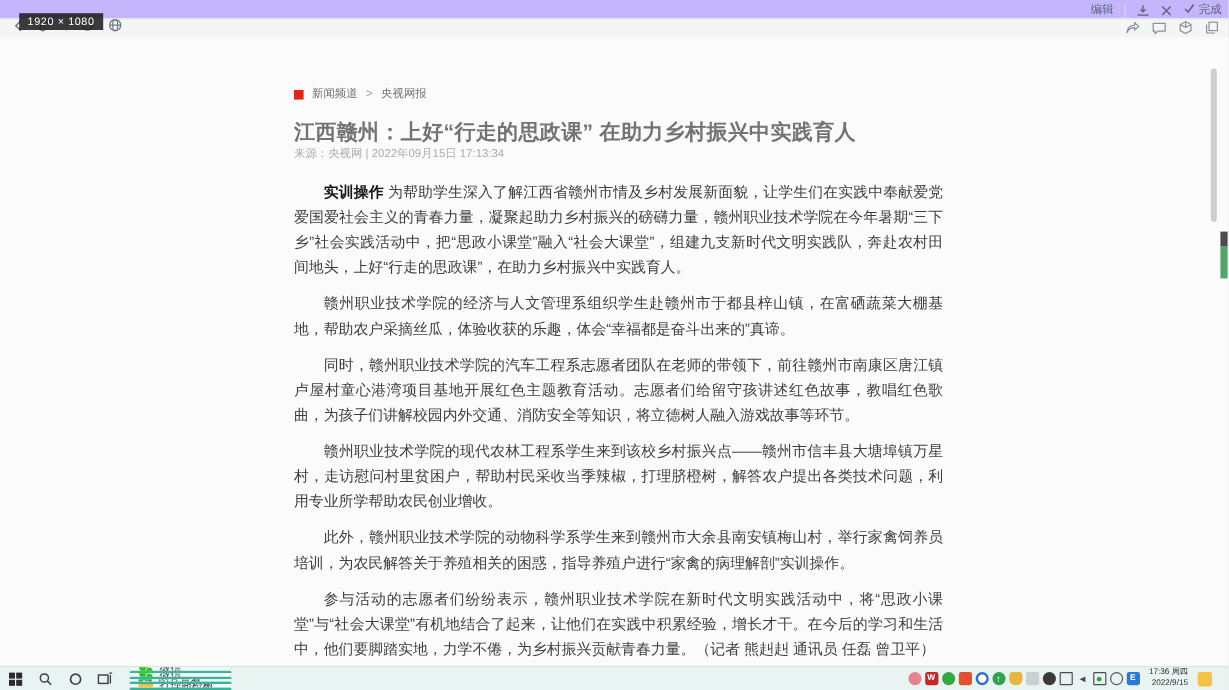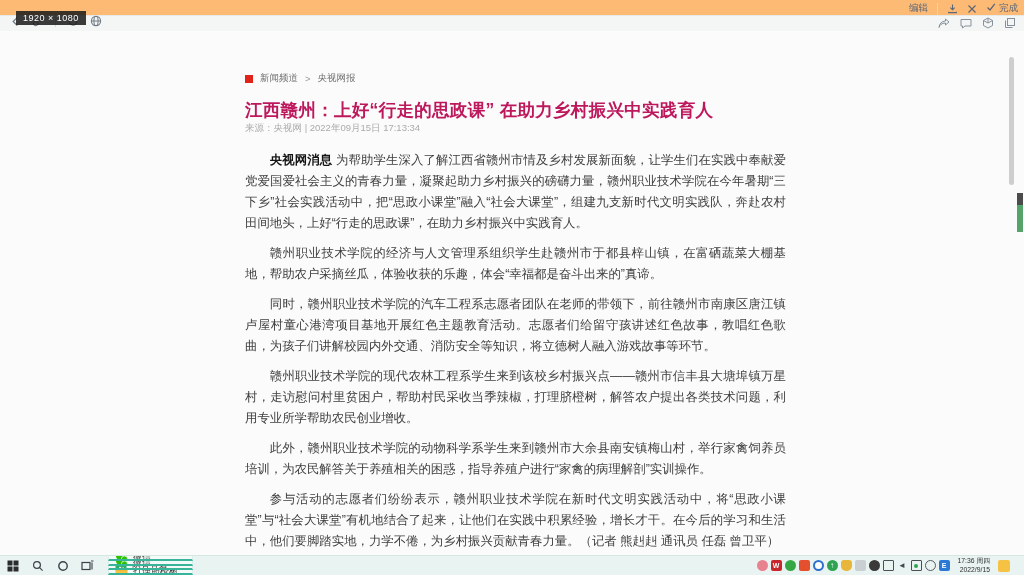--- a/index.html
+++ b/index.html
@@ -2,35 +2,35 @@
 <html><head>
 <meta charset="utf-8">
 <style>
   * { margin:0; padding:0; box-sizing:border-box; }
   html,body { background:#ddd; }
   .screen {
     position:relative; width:1024px; height:575px; overflow:hidden;
     background:#f4f5f5; font-family:"Liberation Sans","DejaVu Sans",sans-serif;
   }
   
-  .topbar { position:absolute; top:0; left:0; right:0; height:16px; background:#fdba74; border-bottom:1px solid #e7e9e9; }
+  .topbar { position:absolute; top:0; left:0; right:0; height:16px; background:#c4b5fd; border-bottom:1px solid #e7e9e9; }
   .res-badge { position:absolute; top:0; left:16px; z-index:5; background:rgba(25,25,25,.85); color:#fff; font-size:9px; padding:2px 7px; letter-spacing:.5px;margin-top:11px; }
   .tb-left { position:absolute; left:10px; top:15px; display:flex; gap:11px; align-items:center; color:#6f7a84; }
   .tb-left svg, .tb-right-2 svg, .tb-right-1 svg { display:block; }
   .vdiv { width:1px; height:12px; background:#d6d9da; }
   .tb-right-1 { position:absolute; right:6px; top:2px; display:flex; gap:9px; align-items:center; color:#5b6678; font-size:9.5px; }
   .tb-right-1 .lbl { cursor:default; }
   .tb-right-2 { position:absolute; right:8px; top:17px; display:flex; gap:10px; align-items:center; color:#87919b; }
   
   .page { position:absolute; top:31px; left:0; right:0; bottom:20px; background:#fbfbfb; overflow:hidden; }
   .article { position:absolute; left:245px; top:9px; width:541px; }
   .breadcrumb { display:flex; align-items:center; gap:7px; font-size:9.5px; color:#707070;margin-top:32px; }
   .crumb-ico { width:8px; height:8px; background:#e2231a; }
   .crumb-sep { color:#9a9a9a; }
-  .title { margin-top:13px; font-size:17.5px; font-weight:bold; color:#be185d; letter-spacing:.3px; }
+  .title { margin-top:13px; font-size:17.5px; font-weight:bold; color:#737373; letter-spacing:.3px; }
   .meta { font-size:9.5px; color:#aaabac; }
   .body { margin-top:15px; font-size:12.4px; color:#3e3e3e; line-height:21px; text-align:justify; }
   .body p { text-indent:2em; margin:0 0 9px 0; }
   .body .lead { font-weight:bold; color:#151515; }
   .scrollbar { position:absolute; right:10px; top:26px; width:5px; height:128px; background:#cecece; border-radius:3px; }
   .green-marker { position:absolute; right:1px; top:162px; width:6px; }
   .green-marker .gm-dark { height:12px; background:#4c4c4c; }
   .green-marker .gm-green { height:27px; background:#55a26b; }
   
   .taskbar { position:absolute; left:0; right:0; bottom:0; height:20px; background:#e9f4f2; border-top:1px solid #d5e7e3; display:flex; align-items:stretch; z-index:10; }
@@ -148,21 +148,21 @@
         <span class="crumb-ico"></span>
         <span>新闻频道</span>
         <span class="crumb-sep">&gt;</span>
         <span>央视网报</span>
       </div>
 
       <div class="title">江西赣州：上好“行走的思政课” 在助力乡村振兴中实践育人</div>
       <div class="meta">来源：央视网 | 2022年09月15日 17:13:34</div>
 
       <div class="body">
-        <p><span class="lead">央视网消息 </span><span>为帮助学生深入了解江西省赣州市情及乡村发展新面貌，让学生们在实践中奉献爱党爱国爱社会主义的青春力量，凝聚起助力乡村振兴的磅礴力量，赣州职业技术学院在今年暑期“三下乡”社会实践活动中，把“思政小课堂”融入“社会大课堂”，组建九支新时代文明实践队，奔赴农村田间地头，上好“行走的思政课”，在助力乡村振兴中实践育人。</span></p>
+        <p><span class="lead">实训操作 </span><span>为帮助学生深入了解江西省赣州市情及乡村发展新面貌，让学生们在实践中奉献爱党爱国爱社会主义的青春力量，凝聚起助力乡村振兴的磅礴力量，赣州职业技术学院在今年暑期“三下乡”社会实践活动中，把“思政小课堂”融入“社会大课堂”，组建九支新时代文明实践队，奔赴农村田间地头，上好“行走的思政课”，在助力乡村振兴中实践育人。</span></p>
         <p><span>赣州职业技术学院的经济与人文管理系组织学生赴赣州市于都县梓山镇，在富硒蔬菜大棚基地，帮助农户采摘丝瓜，体验收获的乐趣，体会“幸福都是奋斗出来的”真谛。</span></p>
         <p><span>同时，赣州职业技术学院的汽车工程系志愿者团队在老师的带领下，前往赣州市南康区唐江镇卢屋村童心港湾项目基地开展红色主题教育活动。志愿者们给留守孩讲述红色故事，教唱红色歌曲，为孩子们讲解校园内外交通、消防安全等知识，将立德树人融入游戏故事等环节。</span></p>
         <p><span>赣州职业技术学院的现代农林工程系学生来到该校乡村振兴点——赣州市信丰县大塘埠镇万星村，走访慰问村里贫困户，帮助村民采收当季辣椒，打理脐橙树，解答农户提出各类技术问题，利用专业所学帮助农民创业增收。</span></p>
         <p><span>此外，赣州职业技术学院的动物科学系学生来到赣州市大余县南安镇梅山村，举行家禽饲养员培训，为农民解答关于养殖相关的困惑，指导养殖户进行“家禽的病理解剖”实训操作。</span></p>
         <p><span>参与活动的志愿者们纷纷表示，赣州职业技术学院在新时代文明实践活动中，将“思政小课堂”与“社会大课堂”有机地结合了起来，让他们在实践中积累经验，增长才干。在今后的学习和生活中，他们要脚踏实地，力学不倦，为乡村振兴贡献青春力量。（记者 熊赳赳 通讯员 任磊 曾卫平）</span></p>
       </div>
 
     </div>
 
     <div class="scrollbar"></div>

